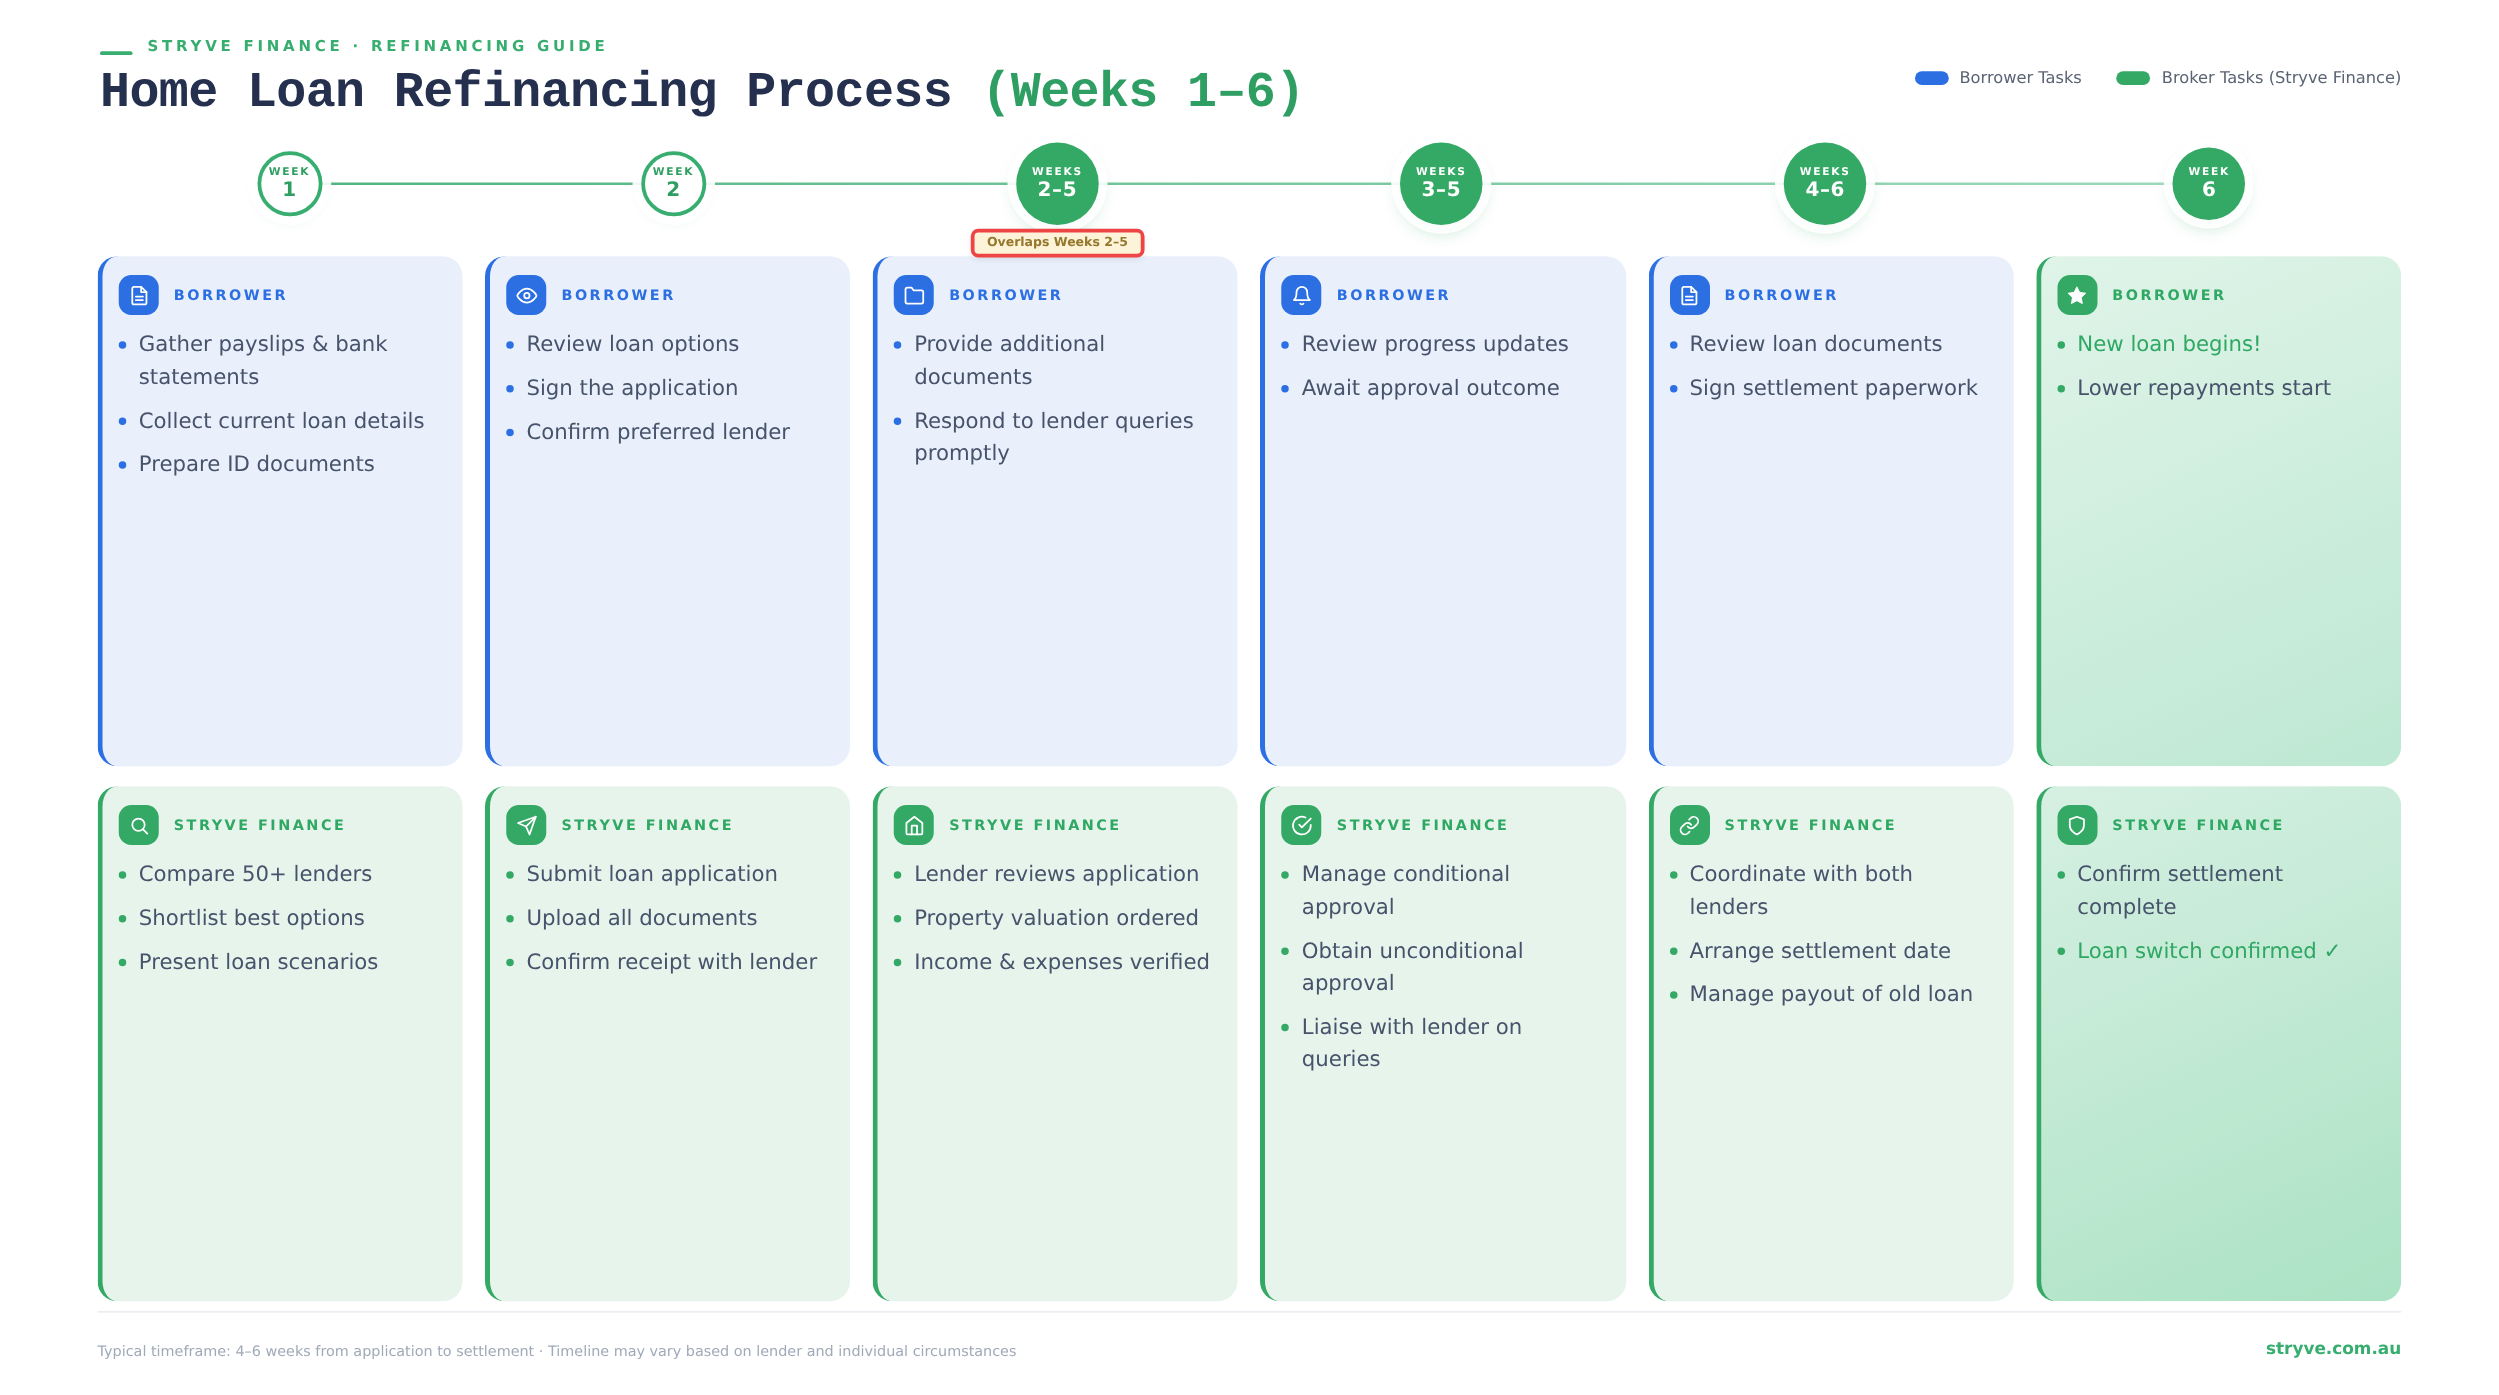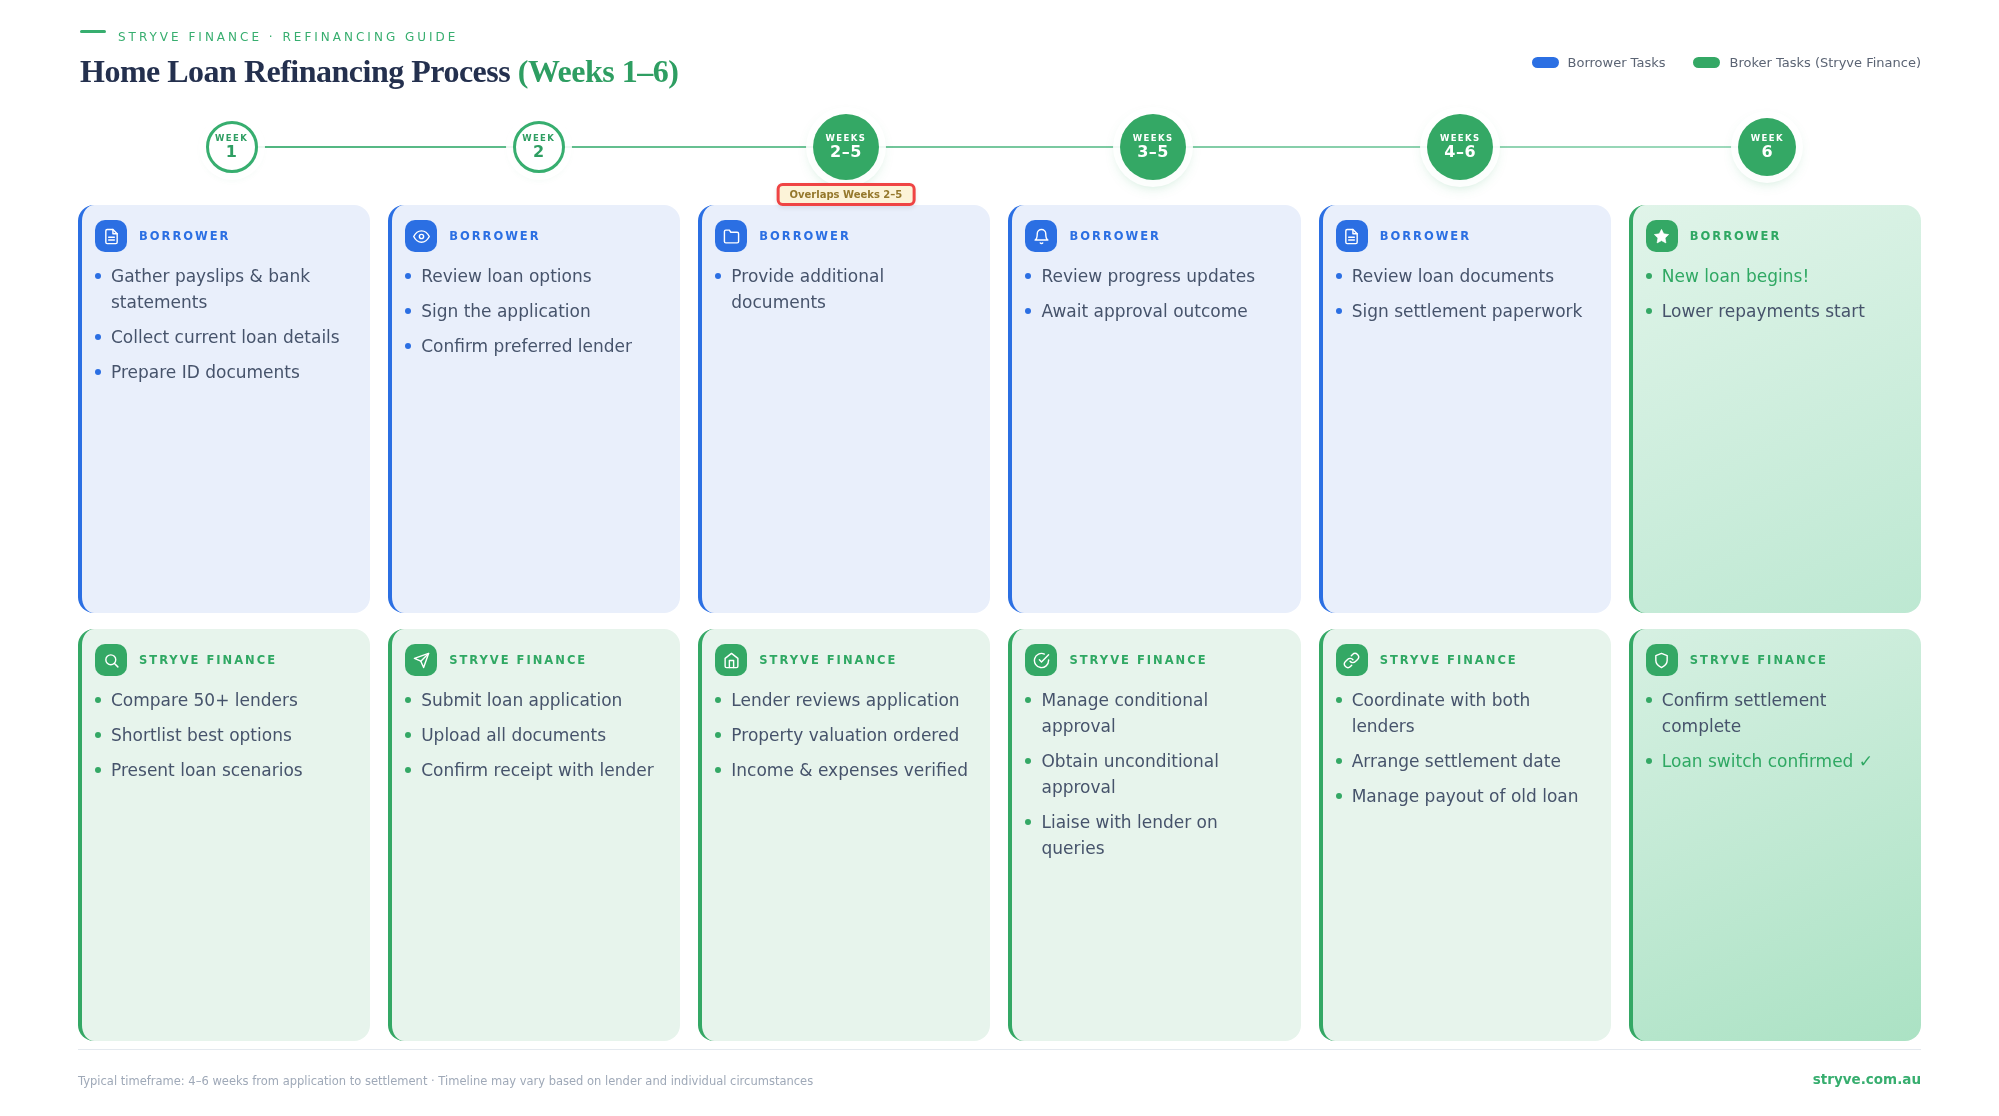--- a/index.html
+++ b/index.html
@@ -6,25 +6,25 @@
   html,body { width:1999px; height:1116px; }
   body {
     position: relative;
     background: #ffffff;
     font-family: "DejaVu Sans", "Liberation Sans", sans-serif;
     overflow: hidden;
   }
 
   
   .header { position:absolute; top:30px; left:80px; }
-  .eyebrow { display:flex; align-items:flex-start; gap:12px;
-             color:#37AE6F; font-size:12px; font-weight:normal; letter-spacing:3px; }
+  .eyebrow { display:flex; align-items:flex-end; gap:12px;
+             color:#37AE6F; font-size:12px; font-weight:bold; letter-spacing:3px; }
   .eyebrow-dash { width:26px; height:3px; border-radius:2px; background:#37AE6F; }
-  .title { margin-top:9px; font-family:Liberation Serif, serif;
-           font-size:32px; font-weight:bold; color:#24304E; letter-spacing:-0.5px; }
+  .title { margin-top:9px; font-family:Liberation Mono, monospace;
+           font-size:40px; font-weight:bold; color:#24304E; letter-spacing:-0.5px; }
   .title .title-hl { color:#2E9E62; }
 
   
   .legend { position:absolute; top:55px; right:78px; display:flex; gap:28px; align-items:center; }
   .legend-item { display:flex; align-items:center; gap:9px; font-size:13px; color:#5B6474; }
   .legend-pill { width:27px; height:11px; border-radius:6px; }
 
   
   .timeline { position:absolute; left:78px; right:78px; top:108px; height:78px; }
   .tl-line { position:absolute; left:8.33%; right:8.33%; top:50%; height:2px; margin-top:-1px;
@@ -214,20 +214,24 @@
             <path d="M22 19a2 2 0 0 1-2 2H4a2 2 0 0 1-2-2V5a2 2 0 0 1 2-2h5l2 3h9a2 2 0 0 1 2 2z"></path>
           </svg>
         </span>
       <span class="card-label">BORROWER</span>
     </div>
     <ul class="items">
         <li>
     <span class="dot"></span>
     <span class="item-text">Provide additional documents</span>
   </li>
+        <li>
+    <span class="dot"></span>
+    <span class="item-text">Respond to lender queries promptly</span>
+  </li>
       </ul>
   </div>
     <div class="card row-borrower theme-blue">
     <div class="card-head">
       <span class="icon-box">
           <svg viewBox="0 0 24 24" fill="none" stroke="currentColor" stroke-width="2" stroke-linecap="round" stroke-linejoin="round">
             <path d="M18 8A6 6 0 0 0 6 8c0 7-3 9-3 9h18s-3-2-3-9"></path>
             <path d="M13.73 21a2 2 0 0 1-3.46 0"></path>
           </svg>
         </span>

